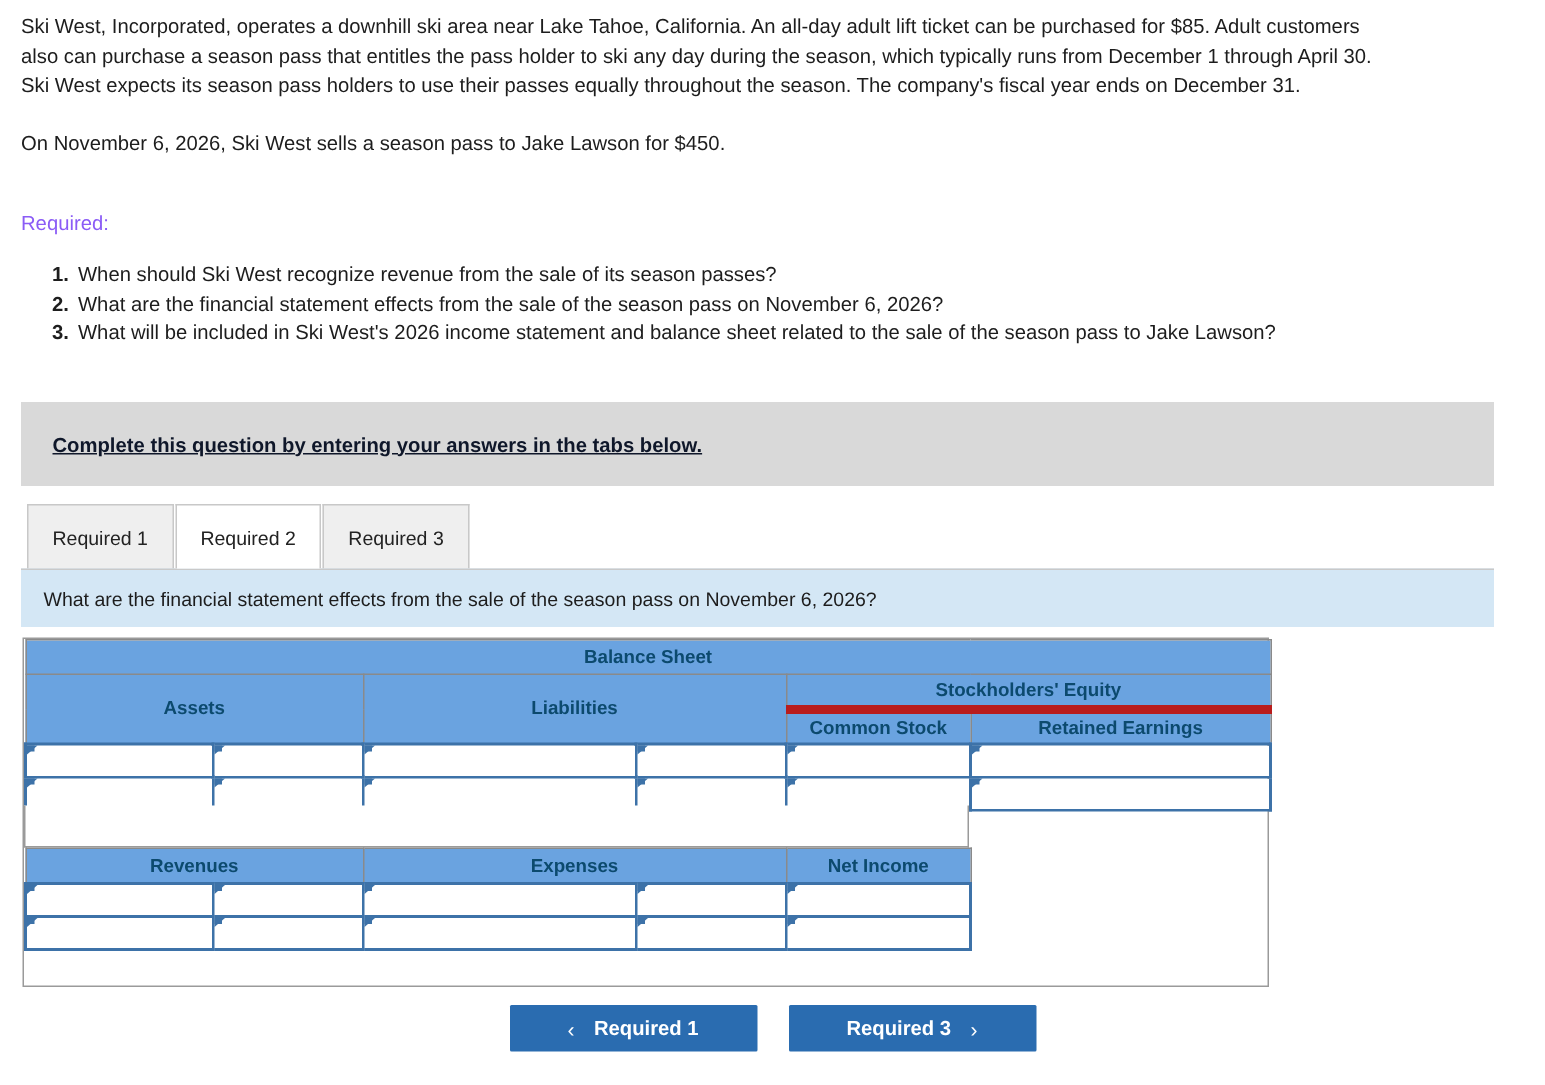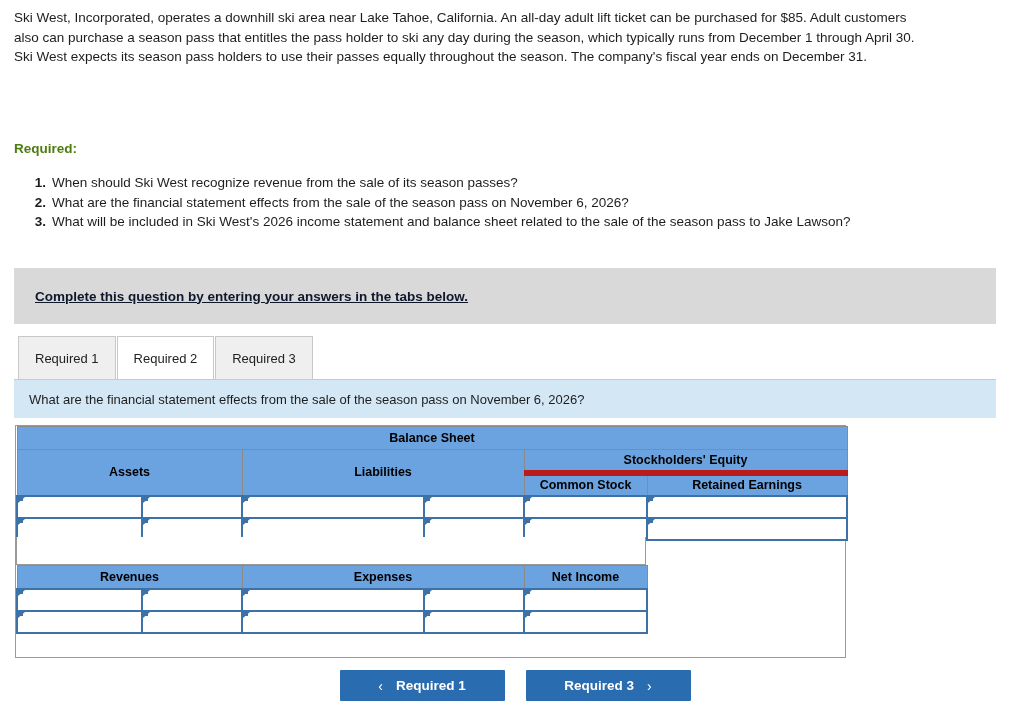--- a/index.html
+++ b/index.html
@@ -28,23 +28,23 @@
     margin: 0 16px 0 0;
     line-height: 19.5px;
     color: #1d1d1d;
   }
   #problem p.spaced { margin-top: 19px; }
 
   .req-label {
     position: absolute;
     left: 14px;
     top: 141px;
-    font-weight: bold;
+    font-weight: normal;
     font-size: 13.5px;
-    color: #4d7c0f;
+    color: #8b5cf6;
   }
 
   #req-list {
     position: absolute;
     left: 14px;
     top: 173px;
     width: 930px;
     margin: 0;
     padding: 0;
     list-style: none;
@@ -149,21 +149,21 @@
     border-collapse: collapse;
     table-layout: fixed;
   }
   .grid td, .grid th {
     padding: 0;
     margin: 0;
   }
 
   .hd {
     background: #6aa3e0;
-    color: #000000;
+    color: #0c4a6e;
     font-weight: bold;
     font-size: 12.5px;
     text-align: center;
     border: 1px solid #8a8a8a;
     height: 23px;
     box-sizing: border-box;
   }
   .hd.tall { height: 41px; }
   .hd.blk-bottom { border-bottom: 1px solid #000; }
   .hd.blk-top { border-top: 6px solid #b91c1c; }
@@ -236,20 +236,21 @@
     font-weight: normal;
     font-size: 14px;
     line-height: 1;
   }
 </style>
 </head>
 <body>
 
 <div id="problem">
   <p>Ski West, Incorporated, operates a downhill ski area near Lake Tahoe, California. An all-day adult lift ticket can be purchased for $85. Adult customers also can purchase a season pass that entitles the pass holder to ski any day during the season, which typically runs from December 1 through April 30. Ski West expects its season pass holders to use their passes equally throughout the season. The company's fiscal year ends on December 31.</p>
+  <p class="spaced">On November 6, 2026, Ski West sells a season pass to Jake Lawson for $450.</p>
 </div>
 
 <div class="req-label">Required:</div>
 
 <ol id="req-list">
   <li>
     <span class="num">1.</span>
     <span>When should Ski West recognize revenue from the sale of its season passes?</span>
   </li>
   <li>

